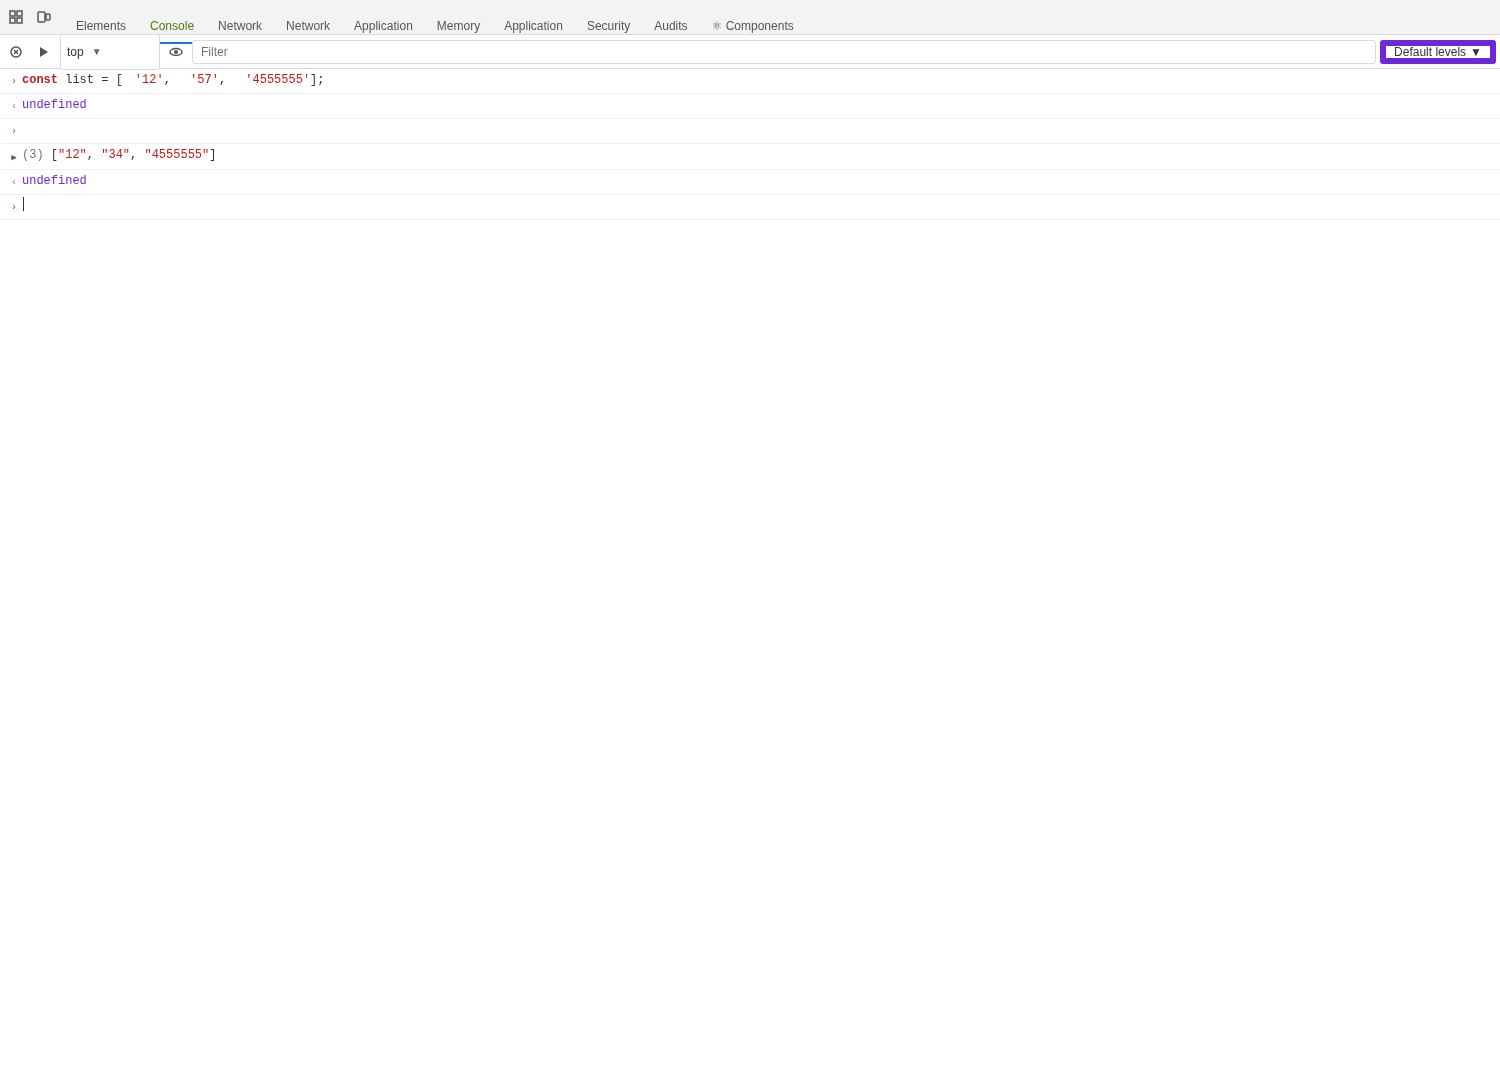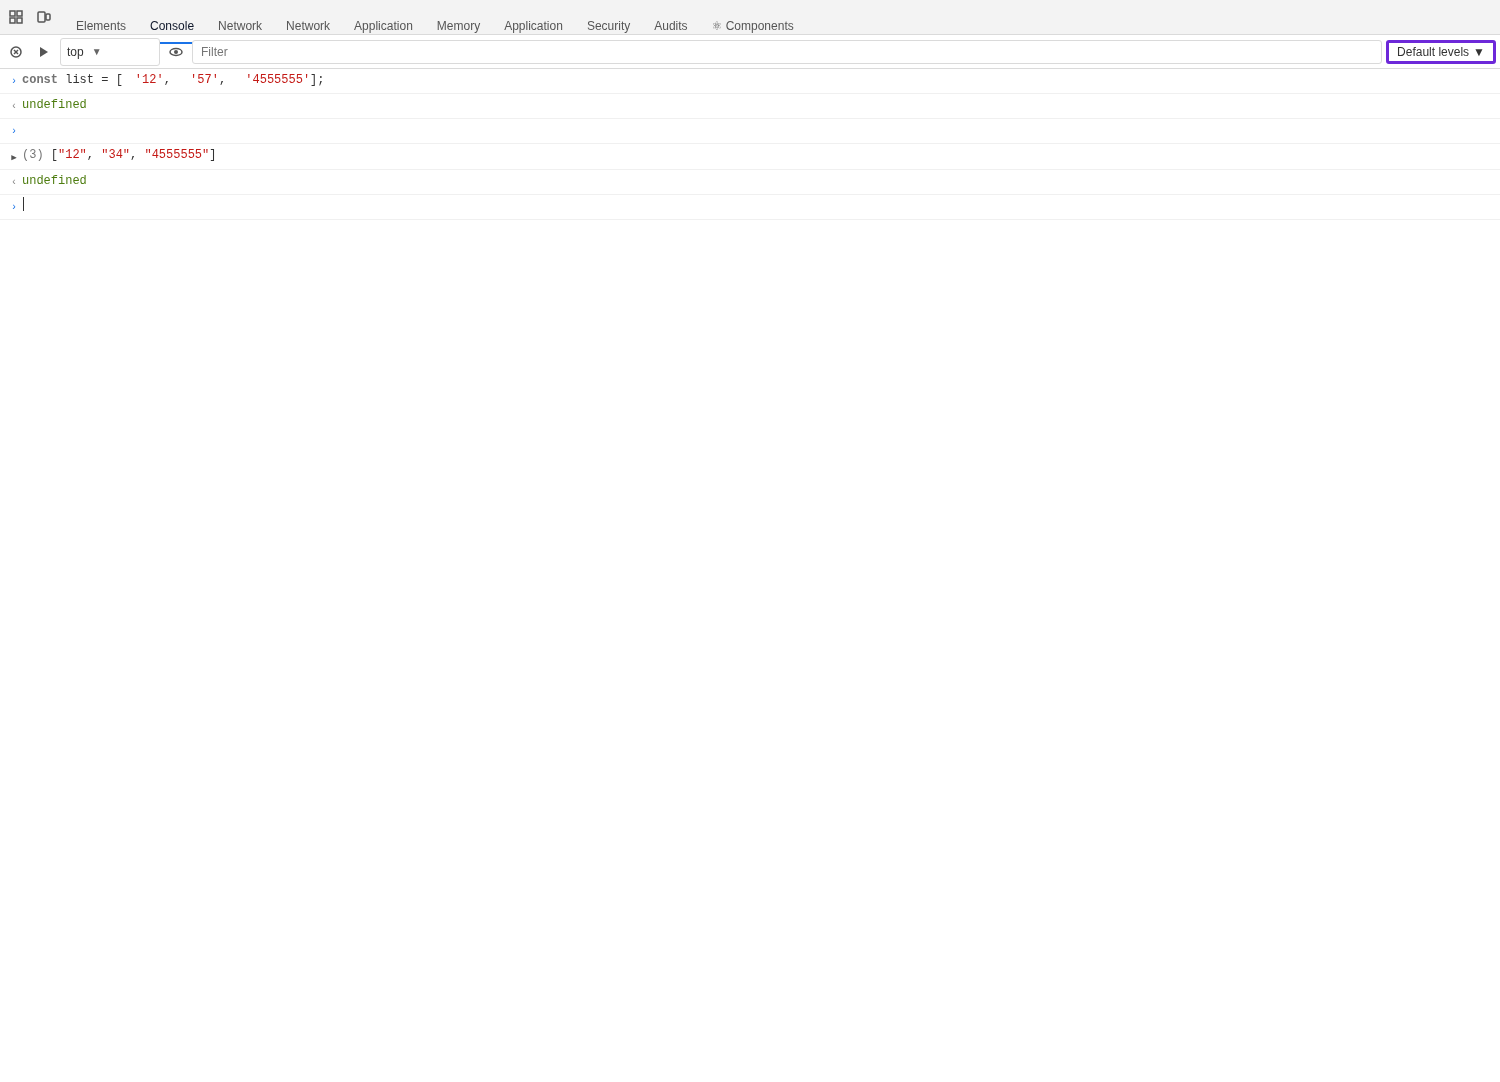--- a/index.html
+++ b/index.html
@@ -50,21 +50,21 @@
       align-items: center;
       padding: 0 12px;
       font-size: 12px;
       color: #555;
       cursor: pointer;
       border-bottom: 2px solid transparent;
       white-space: nowrap;
       height: 100%;
     }
     .nav-tab.active {
-      color: #0f172a;
+      color: #4d7c0f;
       border-bottom: 2px solid #1a73e8;
     }
 
     
     .console-toolbar {
       display: flex;
       align-items: center;
       border-bottom: 1px solid #dadada;
       background: #ffffff;
       height: 34px;
@@ -83,21 +83,21 @@
       border: none;
       background: transparent;
       font-size: 12px;
     }
     .context-selector {
       display: flex;
       align-items: center;
       border: 1px solid #dadada;
       border-radius: 3px;
       background: #fff;
-      height: 28px;
+      height: 36px;
       padding: 0 6px;
       cursor: pointer;
       font-size: 12px;
       color: #333;
       gap: 4px;
       min-width: 100px;
     }
     .context-selector .dropdown-arrow {
       font-size: 10px;
       color: #666;
@@ -113,21 +113,21 @@
       border: 1px solid #dadada;
       border-radius: 3px;
       padding: 8px 8px;
       font-size: 12px;
       color: #333;
       outline: none;
     }
     .levels-btn {
       display: flex;
       align-items: center;
-      border: 3px solid #6d28d9;
+      border: 6px solid #6d28d9;
       border-radius: 3px;
       background: #fff;
       height: 24px;
       padding: 0 8px;
       cursor: pointer;
       font-size: 12px;
       color: #333;
       gap: 4px;
       white-space: nowrap;
     }
@@ -168,26 +168,26 @@
     }
     .entry-arrow.blue { color: #1a73e8; }
     .entry-arrow.gray { color: #888; }
 
     .entry-content {
       flex: 1;
       word-break: break-all;
     }
 
     
-    .kw { color: #737373; font-weight: bold; }
+    .kw { color: #b91c1c; font-weight: bold; }
     .str { color: #c41a16; margin-left: 12px; } 
     .punc { color: #333; }
     .array-count { color: #777; font-style: normal; }
     .array-str { color: #c41a16; }
-    .undefined-text { color: #4d7c0f; }
+    .undefined-text { color: #6d28d9; }
     .cursor-line {
       display: flex;
       align-items: center;
     }
     .text-cursor {
       width: 1px;
       height: 14px;
       background: #333;
       animation: blink 1s step-end infinite;
       margin-left: 1px;

